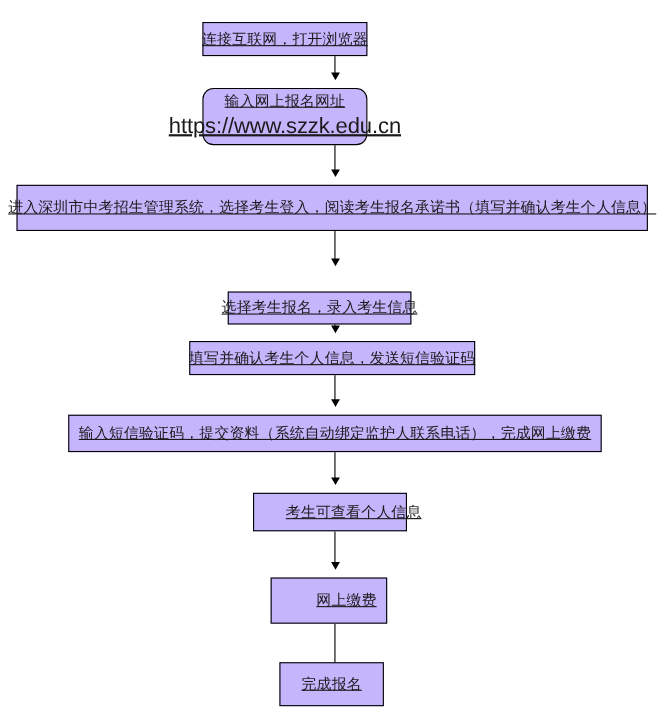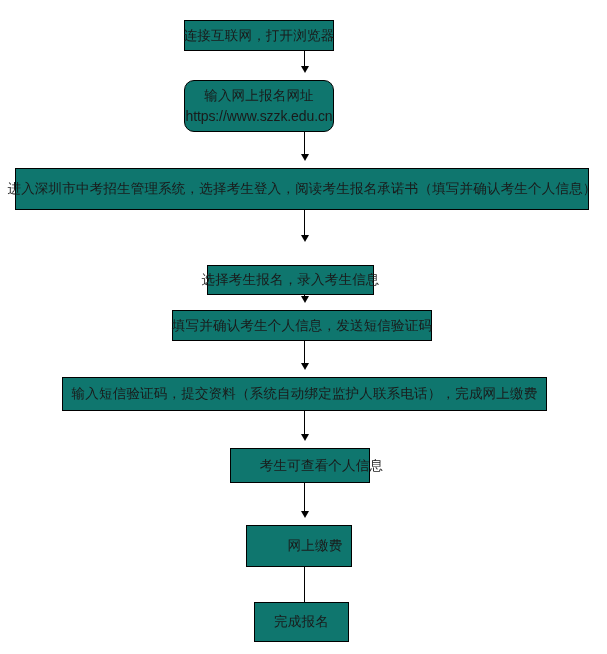--- a/index.html
+++ b/index.html
@@ -15,39 +15,40 @@
     position: relative;
     width: 607px;
     height: 654px;
     background: #ffffff;
     overflow: hidden;
   }
   .node {
     position: absolute;
     box-sizing: border-box;
     border: 1px solid #000000;
-    background: #0f766e;
+    background: #c4b5fd;
     display: flex;
     flex-direction: column;
     align-items: center;
     justify-content: center;
     text-align: center;
     line-height: 1.45;
     color: #1a1a1a;
+    text-decoration: underline;
   }
   .node-line {
     display: block;
     white-space: nowrap;
   }
   .cn {
     font-size: 13.5px;
     letter-spacing: 0.2px;
   }
   .url {
-    font-size: 14px;
+    font-size: 20px;
     letter-spacing: -0.1px;
   }
   .connector {
     position: absolute;
     width: 1px;
     background: #000000;
   }
   .arrowhead {
     position: absolute;
     width: 0;

